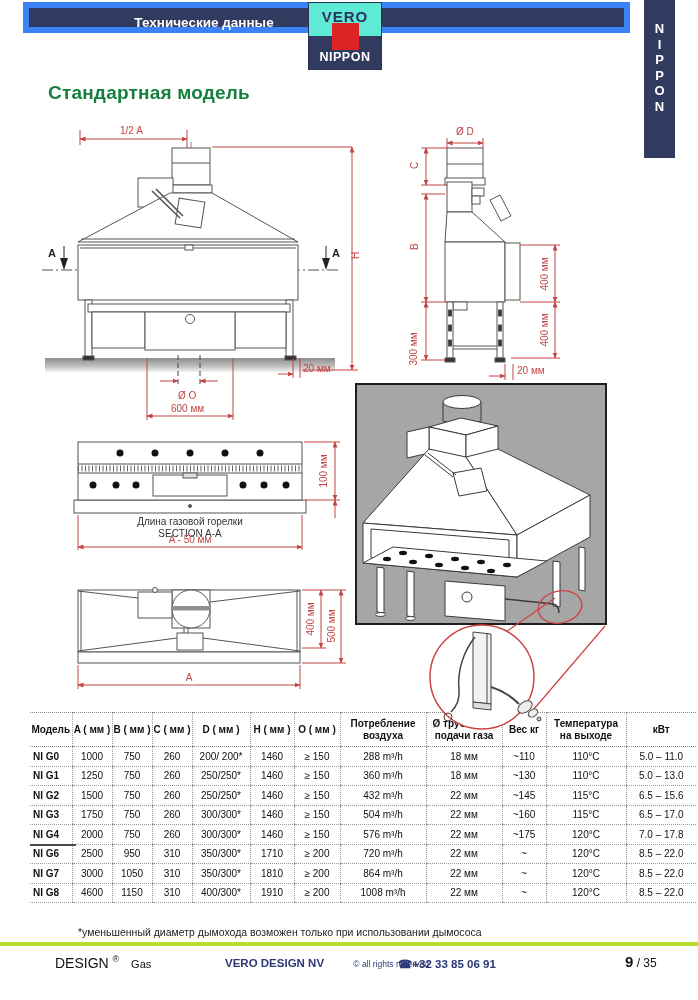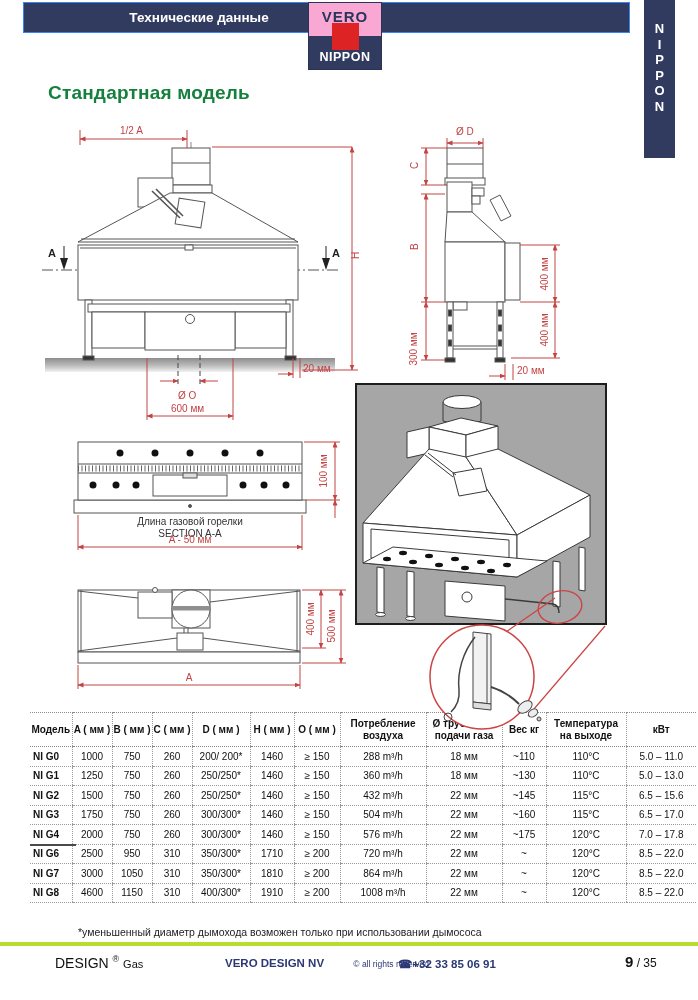--- a/index.html
+++ b/index.html
@@ -5,34 +5,34 @@
   * { box-sizing: border-box; margin: 0; padding: 0; }
   html,body { background:#e9e9e9; }
   body { font-family: "Liberation Sans", sans-serif; }
   .page {
     position: relative; width: 698px; height: 1000px;
     background: #ffffff; margin: 0 auto; overflow: hidden;
   }
   
   .header-bar {
     position: absolute; left: 23px; top: 2px; width: 607px; height: 31px;
-    background: #313b60; border: 1px solid #3b82f6; padding-left: 41px;
+    background: #313b60; border: 6px solid #3b82f6; padding-left: 41px;
   }
   .header-bar .ht {
     position: absolute; top: 0; height: 29px; line-height: 29px;
     color: #fff; font-weight: bold; font-size: 13.5px; text-align: center;
   }
   .ht-left  { left: 30px;  width: 290px; }
   .ht-right { left: 345px; width: 265px; margin-top: 44px; }
   .logo {
     position: absolute; left: 308px; top: 2px; width: 74px; height: 68px;
     z-index: 3; border: 1px solid #2a3255; background:#fff;
   }
   .logo-top {
-    height: 33px; background: #f9a8d4; text-align: center;
+    height: 33px; background: #5eead4; text-align: center;
     color: #2b355c; font-weight: bold; font-size: 15px; letter-spacing: 1px;
     padding-top: 5px;
   }
   .logo-bottom {
     height: 33px; background: #313b60; color: #fff; font-weight: bold;
     font-size: 12.5px; letter-spacing: .5px; text-align: center; padding-top: 14px;
   }
   .logo-red {
     position: absolute; left: 23px; top: 20px; width: 27px; height: 27px;
     background: #dd2323; z-index: 4;
@@ -85,21 +85,21 @@
   .footnote {
     position: absolute; left: 30px; top: 926px; font-size: 10.5px; color: #1c1c1c; margin-left: 48px;
   }
   .green-line {
     position: absolute; left: 0; top: 942px; width: 698px; height: 4px;
     background: #b7dd2f;
   }
   
   .footer-brand { position: absolute; left: 55px; top: 954px; font-size: 14px; color: #111; }
   .footer-brand .reg { font-size: 9px; vertical-align: super; }
-  .footer-brand .gas { font-size: 11px; }
+  .footer-brand .gas { font-size: 11px; margin-left: 8px; }
   .footer-company { position: absolute; left: 225px; top: 957px; color: #2c3875; font-size: 11.5px; font-weight: bold; }
   .footer-company .rights { font-size: 8.5px; font-weight: normal; margin-left: 26px; }
   .footer-phone { position: absolute; left: 398px; top: 957px; color: #2c3875; font-size: 11.5px; font-weight: bold; }
   .footer-page { position: absolute; left: 625px; top: 953px; font-size: 12px; color: #111; }
   .footer-page .num { font-weight: bold; font-size: 15px; }
 </style>
 </head>
 <body>
 
 <div class="page">

